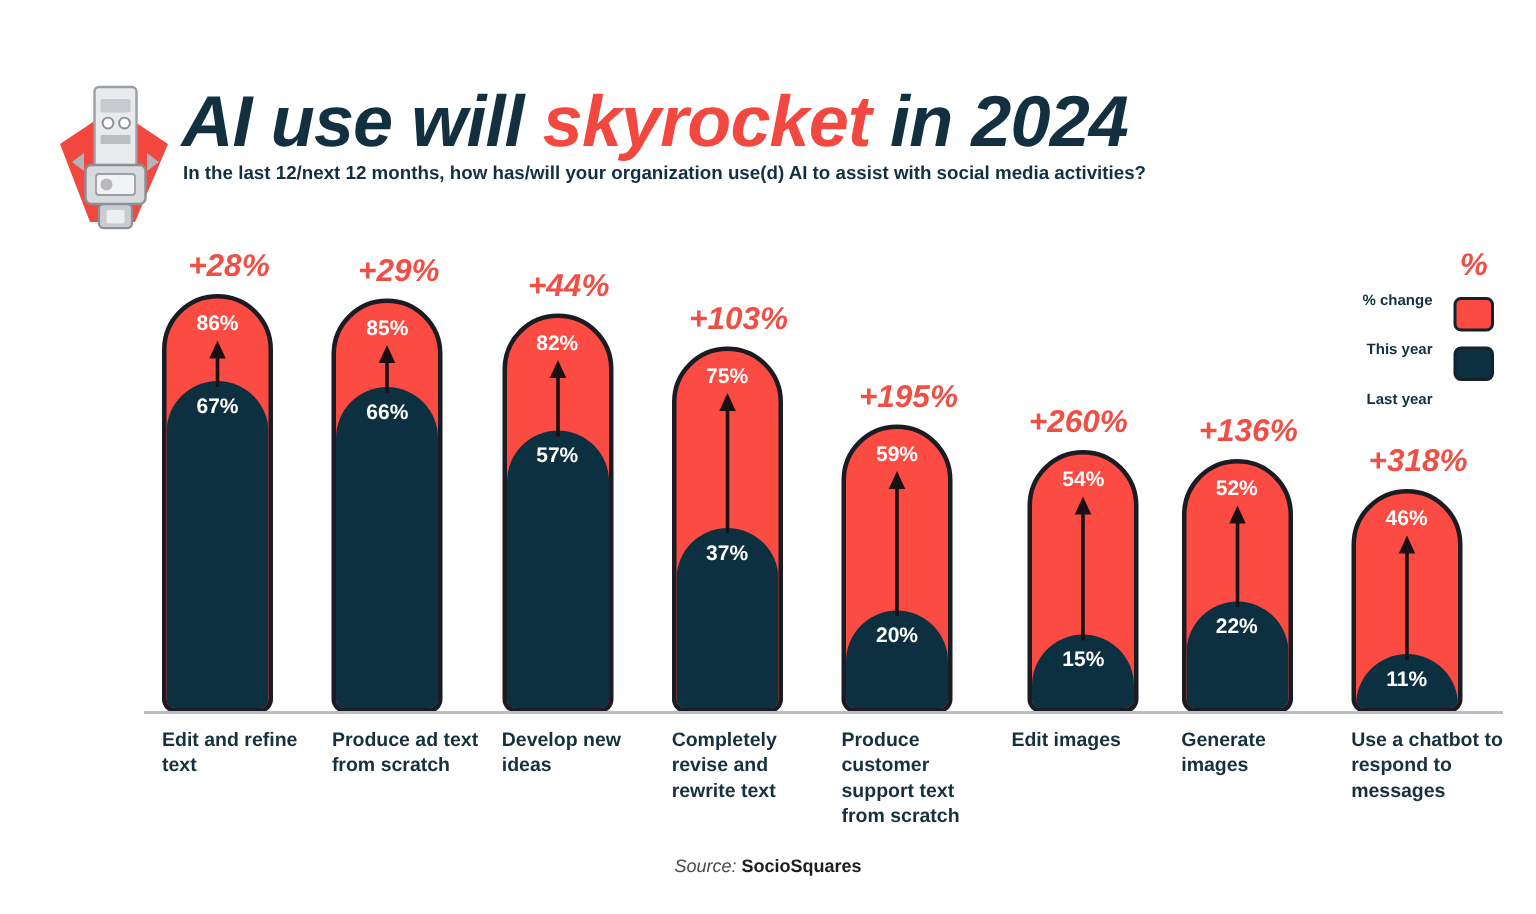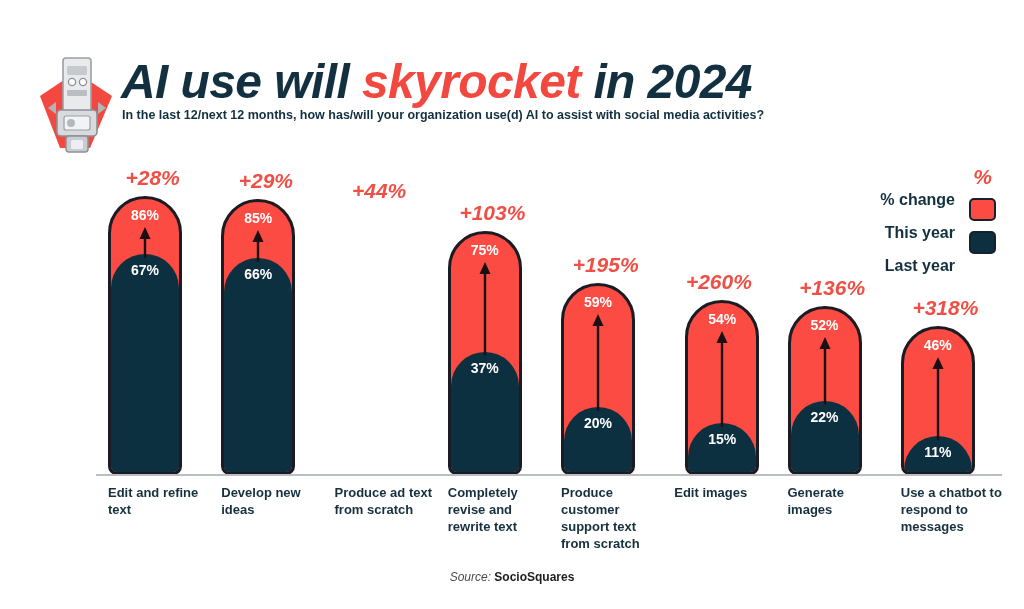--- a/index.html
+++ b/index.html
@@ -62,21 +62,21 @@
     width: 205px;
   }
   .legend-row {
     display: flex;
     align-items: center;
     justify-content: flex-end;
     gap: 14px;
     height: 33px;
   }
   .legend-label {
-    font-size: 16px;
+    font-size: 10px;
     font-weight: bold;
     color: #12303f;
     text-align: center;
     margin-top: 47px;
   }
   .legend-swatch {
     width: 27px;
     height: 23px;
     border-radius: 5px;
     border: 2.5px solid #15222c;
@@ -289,20 +289,33 @@
                   <polygon points="7,0 12.5,12 1.5,12" fill="#1a1014"></polygon>
                 </svg>
               </div>
               <div class="val-this" style="bottom: 246.25px;">85%</div>
               <div class="val-last" style="bottom: 190.5px;">66%</div>
             </div>
           </div>
           <div class="change" style="bottom: 282.25px;">+29%</div>
         </div>
         <div class="bar-col">
+          <div class="bar-wrap" style="height: 266.5px;">
+            <div class="bar" style="height: 266.5px;">
+              <div class="bar-last" style="height: 185.25px;"></div>
+              <div class="arrow" style="bottom: 181.25px; height: 51.25px;">
+                <svg viewBox="0 0 14 51.25000000000003" preserveAspectRatio="none">
+                  <line x1="7" y1="51.25000000000003" x2="7" y2="11" stroke="#1a1014" stroke-width="2.4"></line>
+                  <polygon points="7,0 12.5,12 1.5,12" fill="#1a1014"></polygon>
+                </svg>
+              </div>
+              <div class="val-this" style="bottom: 236.5px;">82%</div>
+              <div class="val-last" style="bottom: 161.25px;">57%</div>
+            </div>
+          </div>
           <div class="change" style="bottom: 272.5px;">+44%</div>
         </div>
         <div class="bar-col">
           <div class="bar-wrap" style="height: 243.75px;">
             <div class="bar" style="height: 243.75px;">
               <div class="bar-last" style="height: 120.25px;"></div>
               <div class="arrow" style="bottom: 116.25px; height: 93.5px;">
                 <svg viewBox="0 0 14 93.5" preserveAspectRatio="none">
                   <line x1="7" y1="93.5" x2="7" y2="11" stroke="#1a1014" stroke-width="2.4"></line>
                   <polygon points="7,0 12.5,12 1.5,12" fill="#1a1014"></polygon>
@@ -377,22 +390,22 @@
             </div>
           </div>
           <div class="change" style="bottom: 155.5px;">+318%</div>
         </div>
       </div>
   </div>
   <div class="baseline" style="position:absolute;left:96px;top:474px;width:906px;"></div>
 
   <div class="cats" id="cats-container">
       <div class="cat">Edit and refine text</div>
+      <div class="cat">Produce ad text from scratch</div>
       <div class="cat">Develop new ideas</div>
-      <div class="cat">Produce ad text from scratch</div>
       <div class="cat">Completely revise and rewrite text</div>
       <div class="cat">Produce customer support text from scratch</div>
       <div class="cat">Edit images</div>
       <div class="cat">Generate images</div>
       <div class="cat">Use a chatbot to respond to messages</div>
     </div>
 
   <div class="source">
     <span class="lbl">Source:</span>
     <span class="name">SocioSquares</span>

